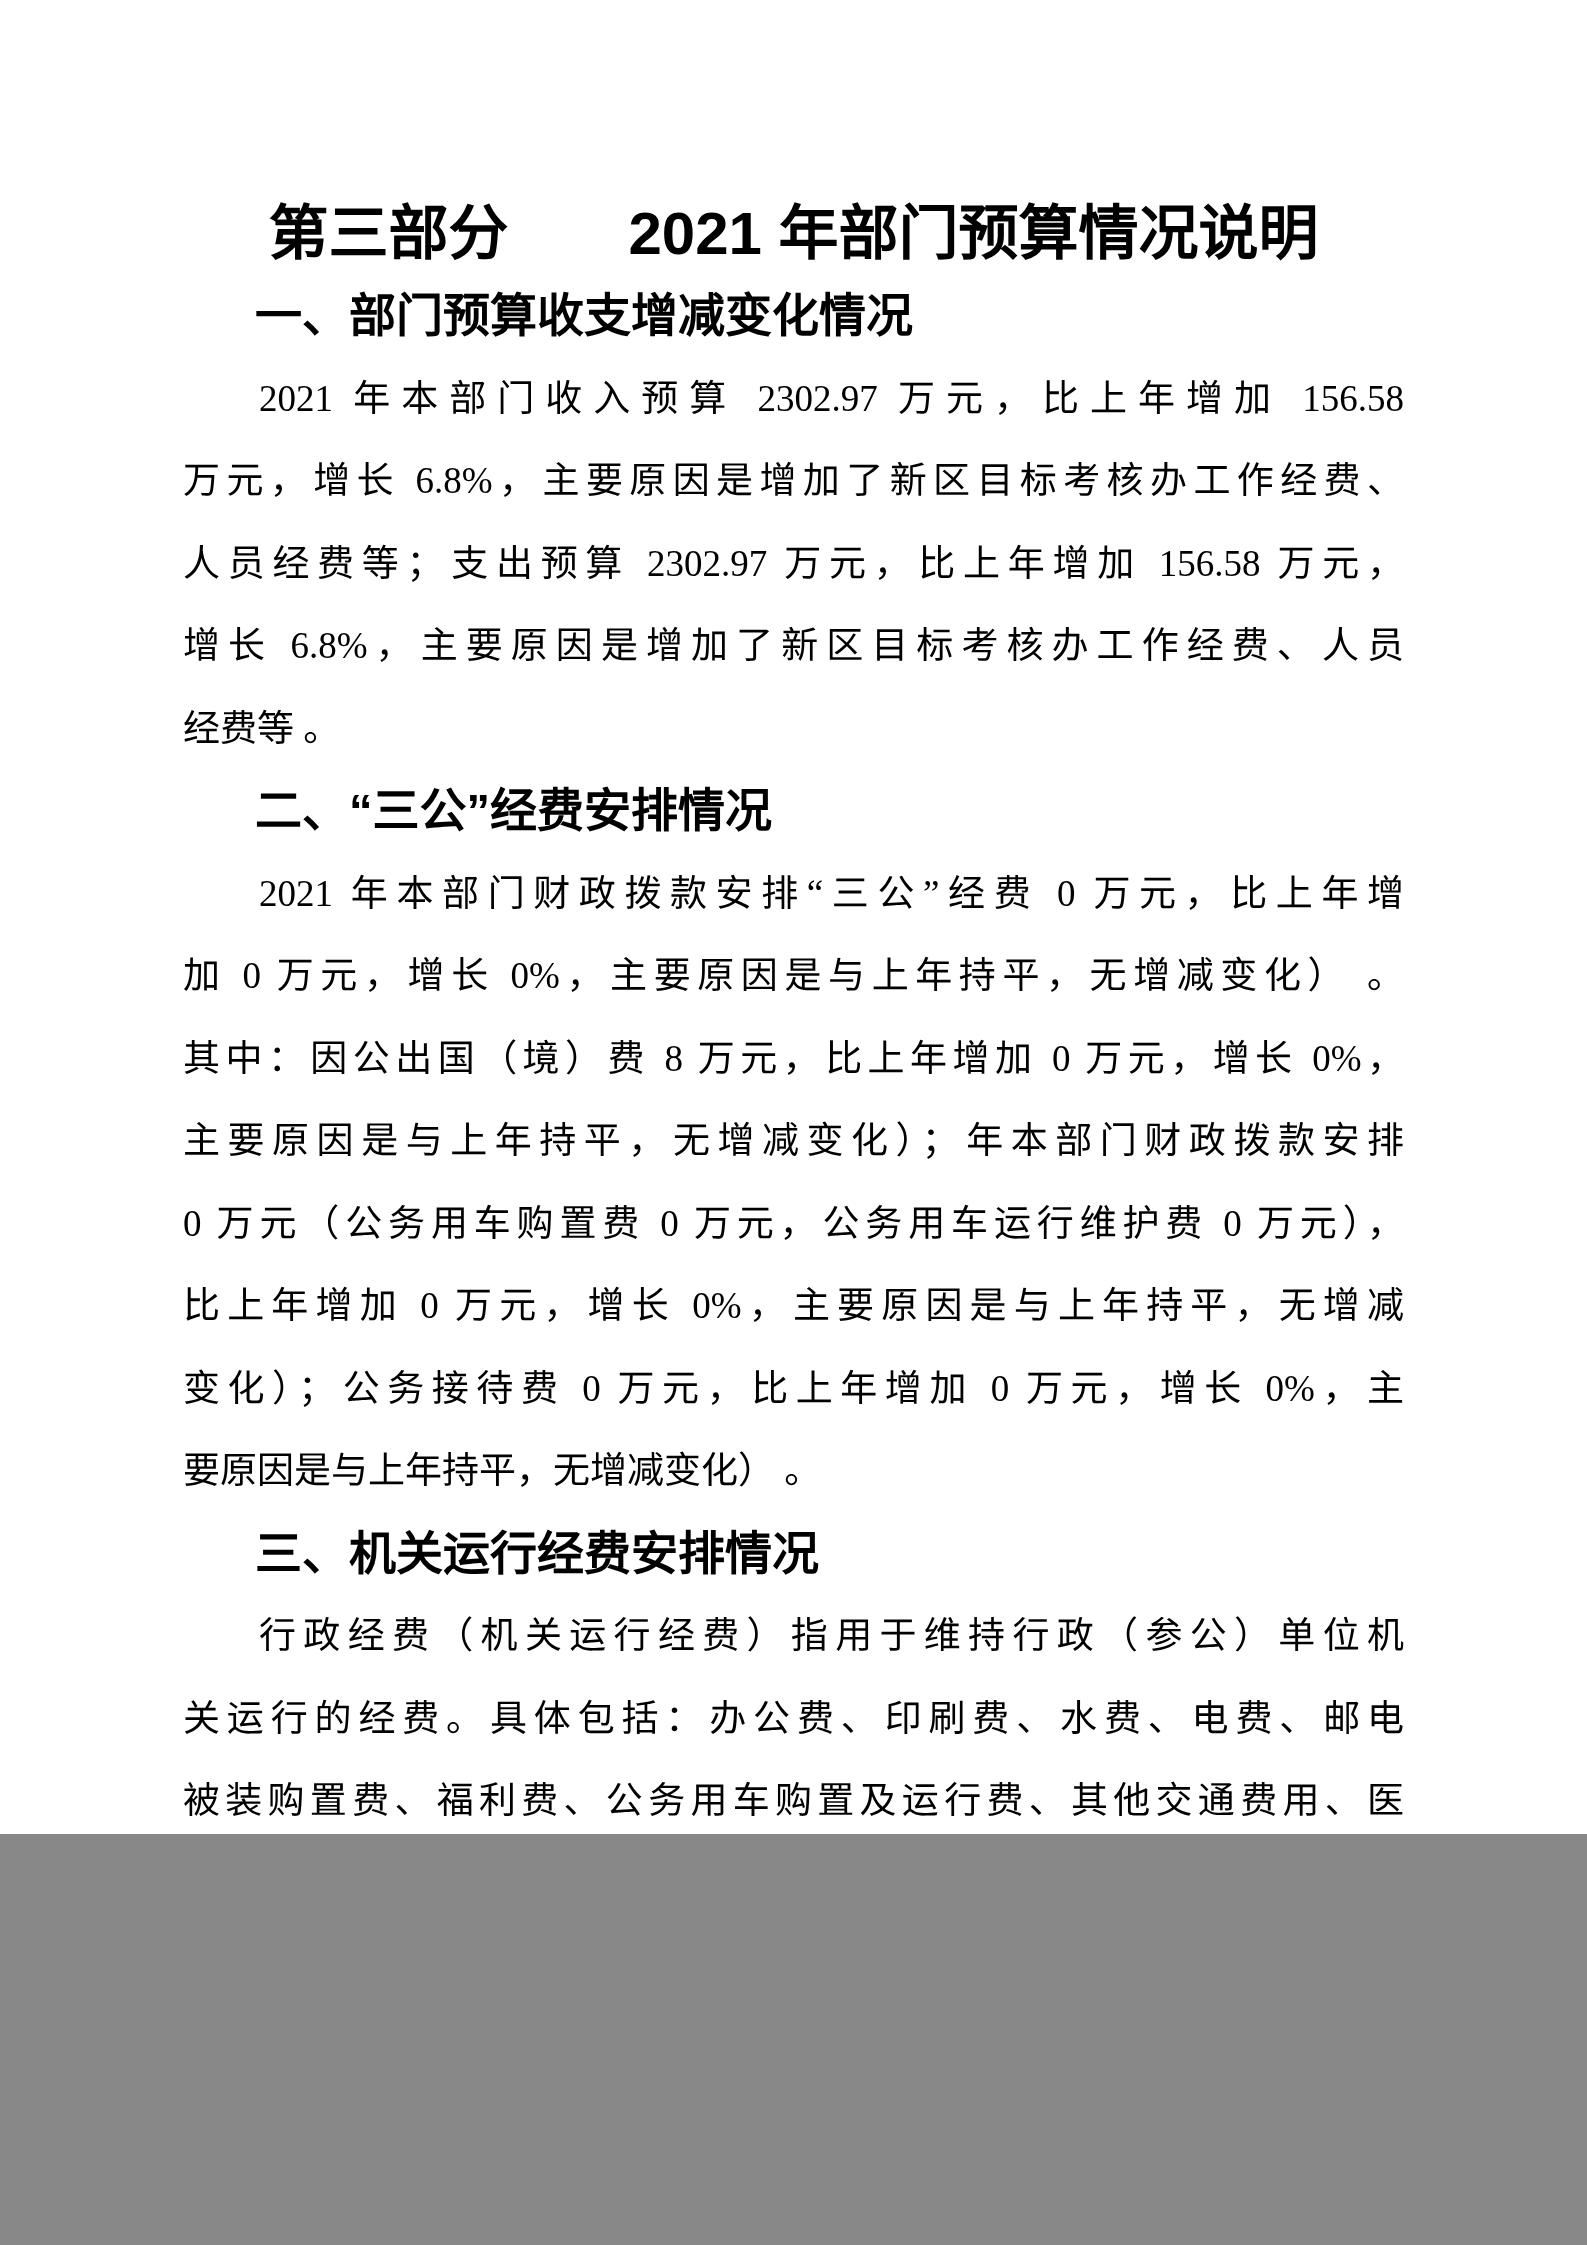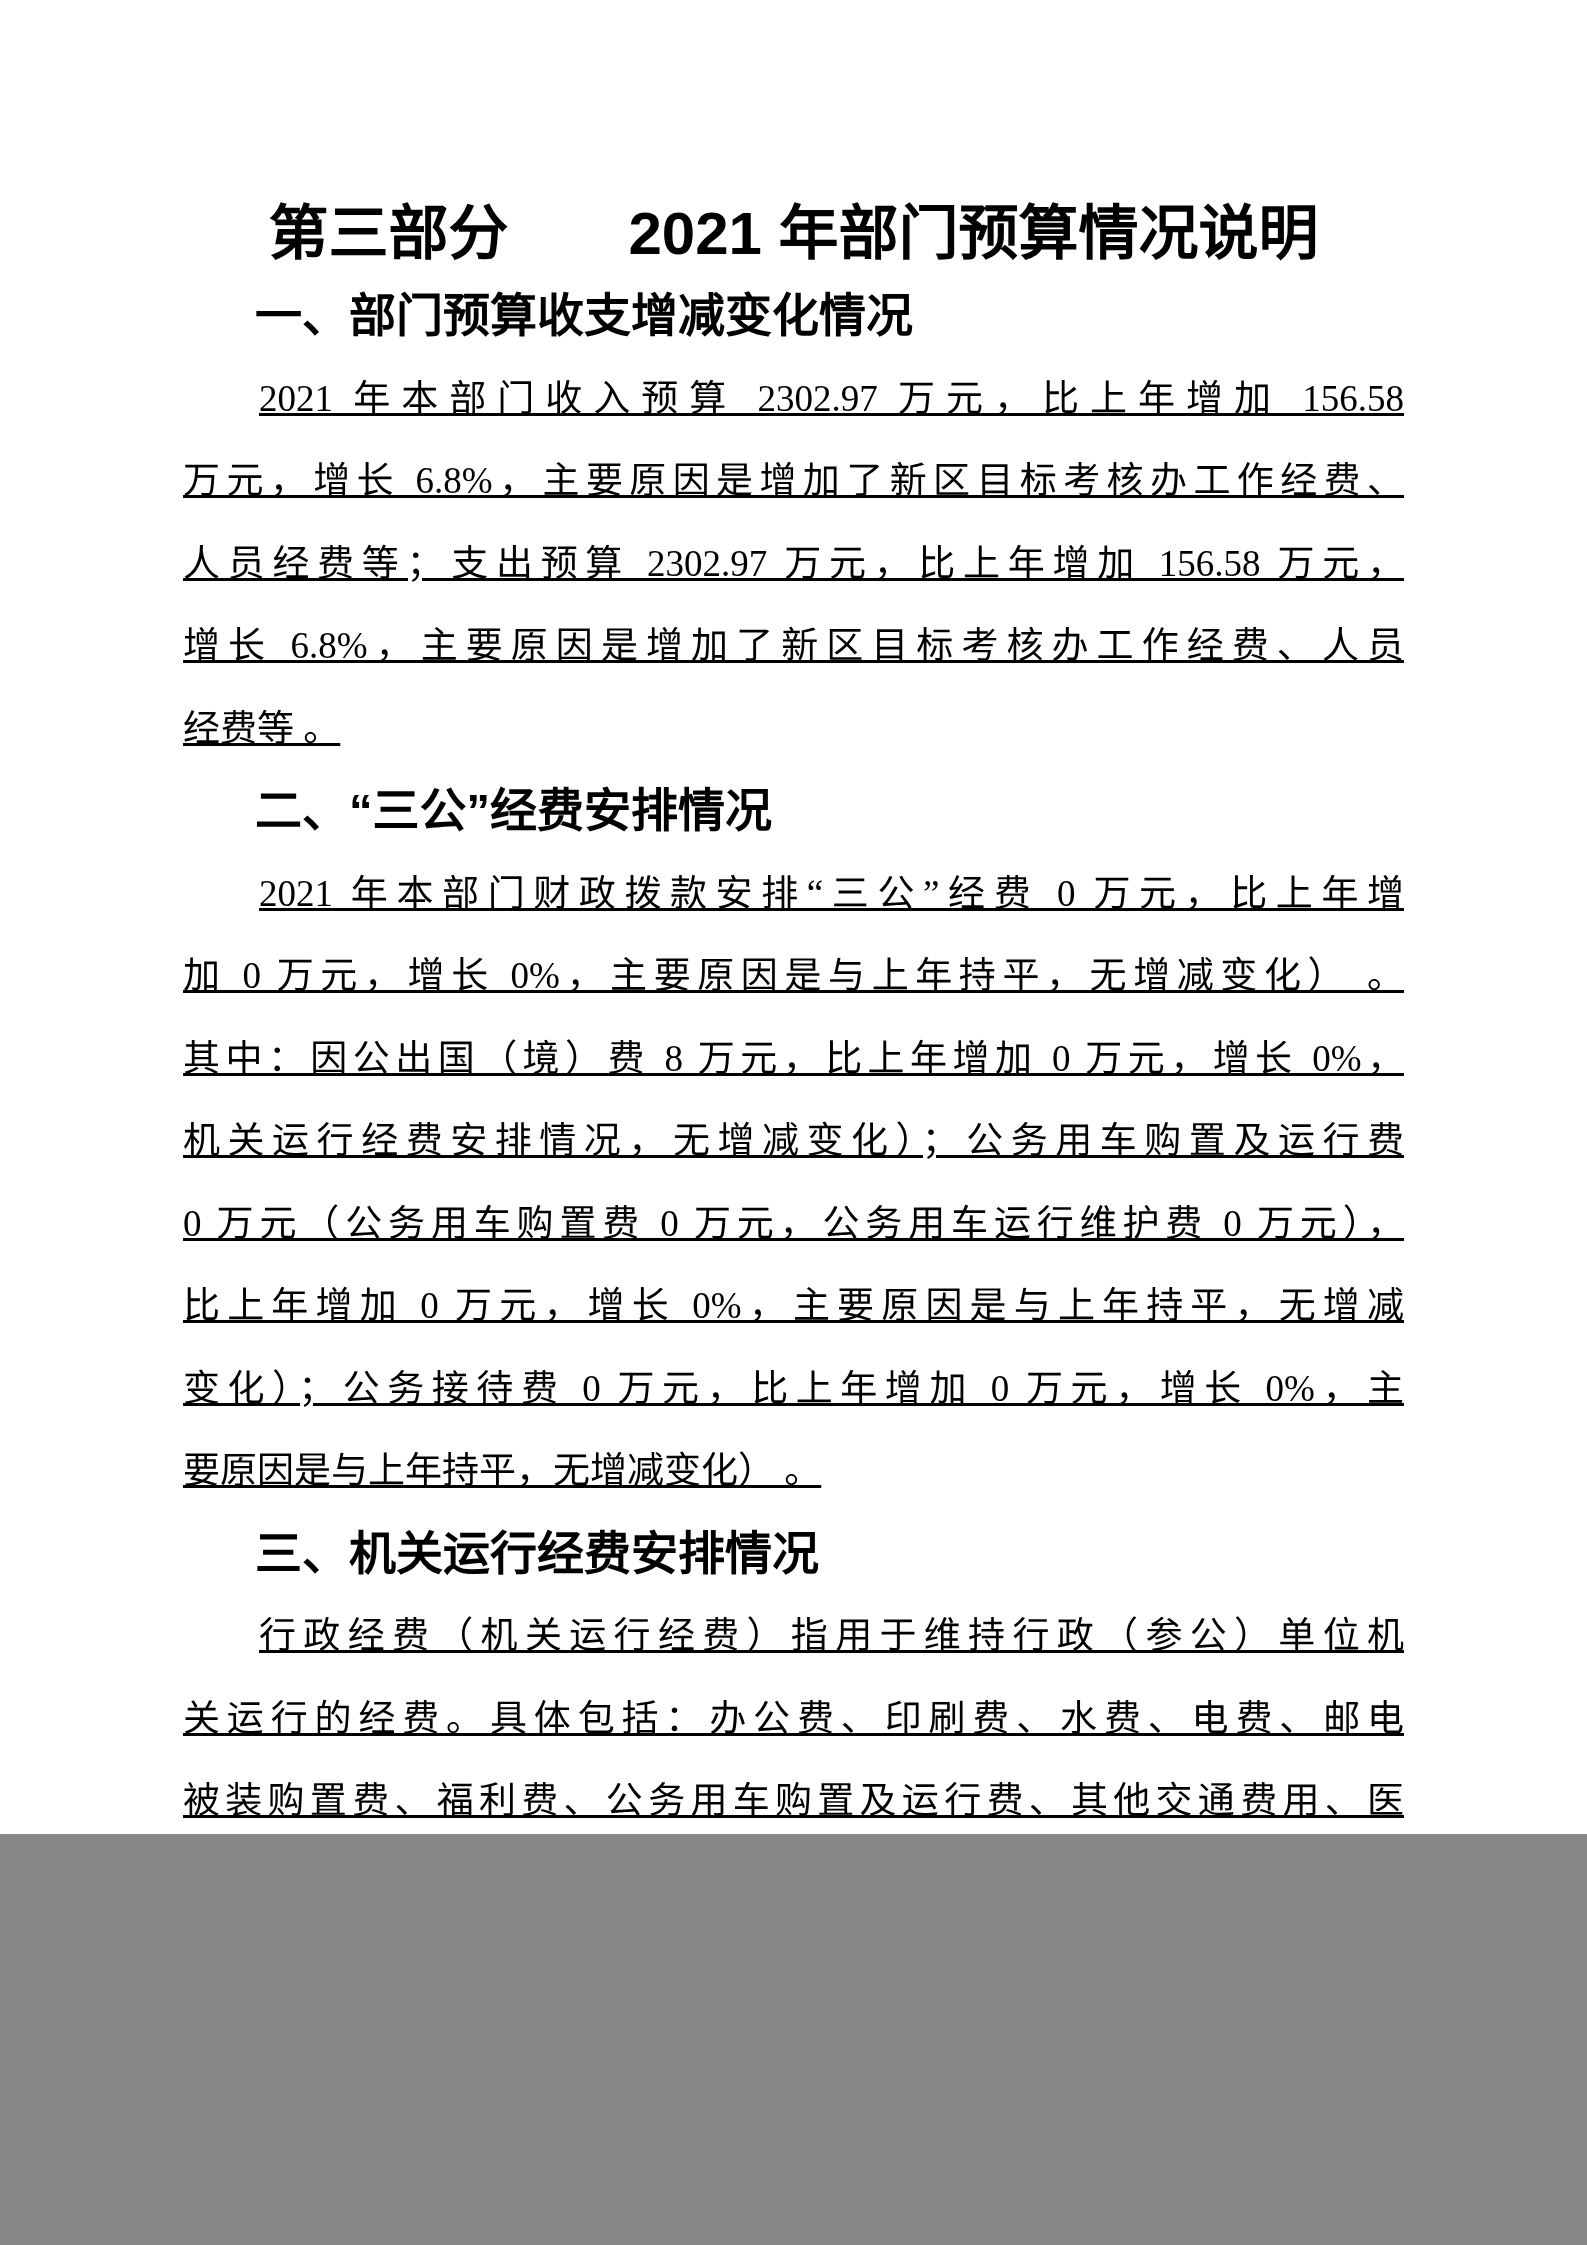--- a/index.html
+++ b/index.html
@@ -31,21 +31,20 @@
     font-size:47px;
     line-height:82.5px;
     padding-left:72px;
   }
   .line {
     font-family:"Liberation Serif","DejaVu Serif",serif;
     font-size:37px;
     line-height:82.5px;
     text-align:justify;
     text-align-last:justify;
-    text-decoration:underline;
   }
   .line.first { text-indent:76px; }
   .line.parafinal { text-align-last:left; }
 </style>
 </head>
 <body>
 
 <div class="page">
   <div class="content">
 
@@ -58,21 +57,21 @@
       <div class="line">人员经费等；支出预算 2302.97 万元，比上年增加 156.58 万元，</div>
       <div class="line">增长 6.8%，主要原因是增加了新区目标考核办工作经费、人员</div>
       <div class="line parafinal">经费等 。</div>
     </div>
 
     <div>
       <div class="heading">二、“三公”经费安排情况</div>
       <div class="line first">2021 年本部门财政拨款安排“三公”经费 0 万元，比上年增</div>
       <div class="line">加 0 万元，增长 0%，主要原因是与上年持平，无增减变化） 。</div>
       <div class="line">其中：因公出国（境）费 8 万元，比上年增加 0 万元，增长 0%，</div>
-      <div class="line">机关运行经费安排情况，无增减变化）；公务用车购置及运行费</div>
+      <div class="line">主要原因是与上年持平，无增减变化）；年本部门财政拨款安排</div>
       <div class="line">0 万元（公务用车购置费 0 万元，公务用车运行维护费 0 万元），</div>
       <div class="line">比上年增加 0 万元，增长 0%，主要原因是与上年持平，无增减</div>
       <div class="line">变化）；公务接待费 0 万元，比上年增加 0 万元，增长 0%，主</div>
       <div class="line parafinal">要原因是与上年持平，无增减变化） 。</div>
     </div>
 
     <div>
       <div class="heading">三、机关运行经费安排情况</div>
       <div class="line first">行政经费（机关运行经费）指用于维持行政（参公）单位机</div>
       <div class="line">关运行的经费。具体包括：办公费、印刷费、水费、电费、邮电</div>

